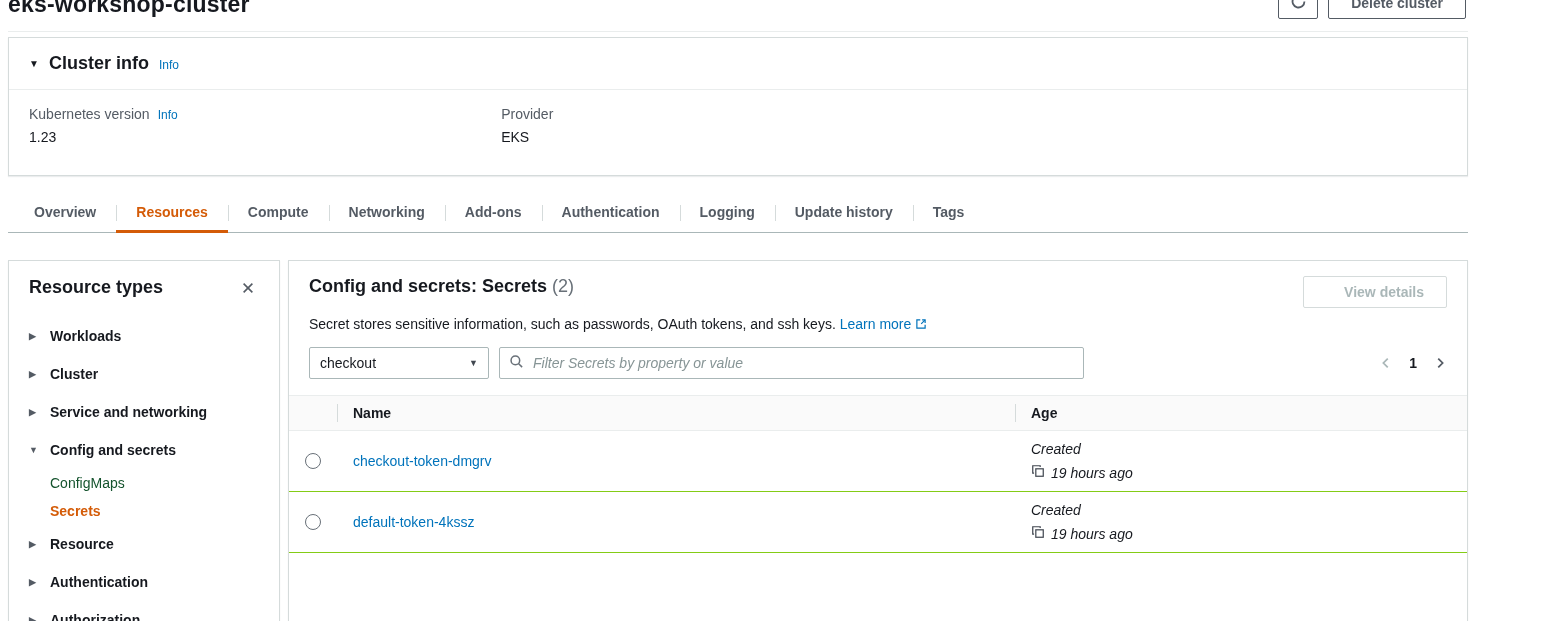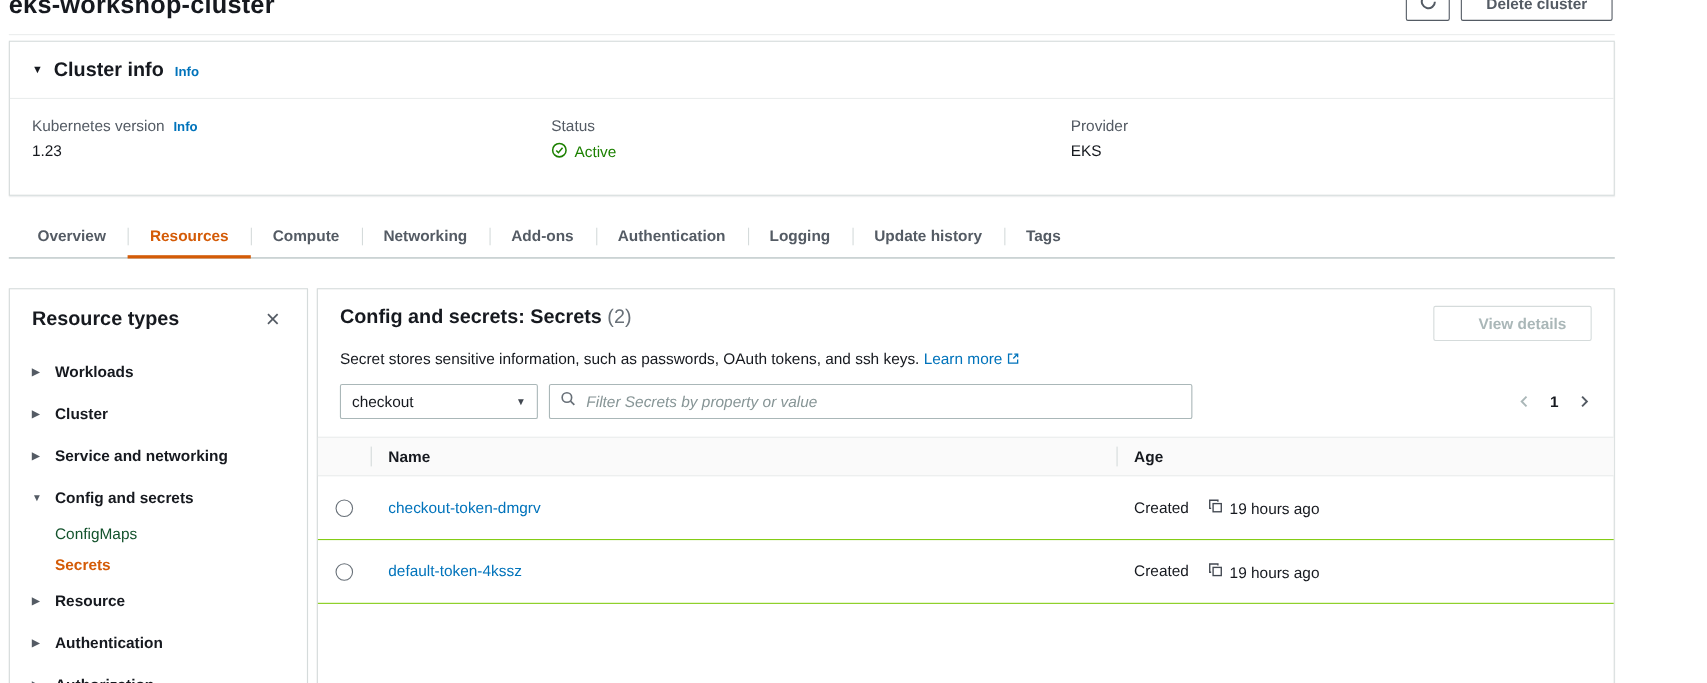--- a/index.html
+++ b/index.html
@@ -15,21 +15,21 @@
   .btn { font-family: inherit; background: #fff; border: 1px solid #545b64; border-radius: 2px; color: #545b64; font-size: 14px; font-weight: 700; padding: 5px 22px; height: 32px; cursor: pointer; white-space: nowrap; }
   .icon-btn { width: 40px; padding: 0; display: flex; align-items: center; justify-content: center; }
   .btn.disabled { border-color: #d5dbdb; color: #aab7b8; cursor: default; padding-left: 40px; }
 
   
   .panel { background: #fff; border: 1px solid #d5dbdb; box-shadow: 0 1px 1px 0 rgba(0,28,36,.08); }
   .cluster-info { margin-top: 5px; }
   .section-header { display: flex; align-items: baseline; gap: 10px; padding: 15px 20px; border-bottom: 1px solid #eaeded; }
   .caret { font-size: 10px; color: #16191f; align-self: center; }
   .section-title { font-size: 18px; font-weight: 700; }
-  .info-link { font-size: 12px; font-weight: 700; color: #0073bb; text-decoration: none; cursor: pointer; }
+  .info-link { font-size: 12px; font-weight: 400; color: #0073bb; text-decoration: none; cursor: pointer; }
   .fields { display: flex; padding: 16px 20px 30px; }
   .field { width: 33.3%; }
   .field-label { font-size: 14px; color: #545b64; display: flex; gap: 8px; align-items: baseline; }
   .field-value { font-size: 14px; margin-top: 7px; }
   .status-active { display: flex; align-items: center; gap: 6px; color: #1d8102; }
 
   
   .tabs { display: flex; margin-top: 17px; border-bottom: 1px solid #aab7b8; padding-left: 6px; }
   .tab { position: relative; padding: 11px 20px 12px; font-size: 14px; font-weight: 700; color: #545b64; cursor: pointer; white-space: nowrap; }
   .tab + .tab::before { content: ""; position: absolute; left: 0; top: 50%; transform: translateY(-50%); width: 1px; height: 16px; background: #d5dbdb; }
@@ -71,21 +71,21 @@
   
   .table-header { display: flex; align-items: center; background: #fafafa; border-top: 1px solid #eaeded; border-bottom: 1px solid #eaeded; height: 36px; font-size: 14px; font-weight: 700; color: #16191f; }
   .col-sel { flex: 0 0 48px; display: flex; justify-content: center; align-items: center; }
   .col-name { flex: 0 0 678px; position: relative; padding-left: 16px; }
   .col-age { flex: 1; position: relative; padding-left: 16px; }
   .table-header .col-name::before,
   .table-header .col-age::before { content: ""; position: absolute; left: 0; top: 50%; transform: translateY(-50%); width: 1px; height: 18px; background: #d5dbdb; }
   .trow { display: flex; align-items: center; min-height: 58px; border-bottom: 1px solid #84cc16; }
   .radio { width: 16px; height: 16px; border: 1.5px solid #687078; border-radius: 50%; background: #fff; display: inline-block; cursor: pointer; }
   .res-link { font-size: 14px; color: #0073bb; text-decoration: none; cursor: pointer; }
-  .age-cell { display: flex; gap: 17px; padding: 10px 0 10px 16px; font-size: 14px; }
+  .age-cell { display: flex; flex-direction: column; gap: 7px; padding: 10px 0 10px 16px; font-size: 14px; font-style: italic; }
   .age-line { display: flex; align-items: center; gap: 6px; color: #16191f; }
   svg { display: inline-block; }
 </style>
 </head>
 <body>
 
 <div class="viewport">
   <div class="page">
 
     <div class="page-header">
@@ -111,32 +111,20 @@
       </div>
       <div class="fields">
         <div class="field">
           <div class="field-label">
             <span>Kubernetes version</span>
             <a class="info-link">Info</a>
           </div>
           <div class="field-value">1.23</div>
         </div>
         <div class="field">
-          <div class="field-label">Status</div>
-          <div class="field-value status-active">
-            <span>
-              <svg width="15" height="15" viewBox="0 0 16 16" fill="none" stroke="#1d8102" stroke-width="1.5">
-                <circle cx="8" cy="8" r="6.5"></circle>
-                <path d="M5 8.4l2.1 2.1L11.1 5.7"></path>
-              </svg>
-            </span>
-            <span>Active</span>
-          </div>
-        </div>
-        <div class="field">
           <div class="field-label">Provider</div>
           <div class="field-value">EKS</div>
         </div>
       </div>
     </section>
 
     <nav class="tabs">
       <div class="tab">Overview</div>
       <div class="tab active">Resources</div>
       <div class="tab">Compute</div>

